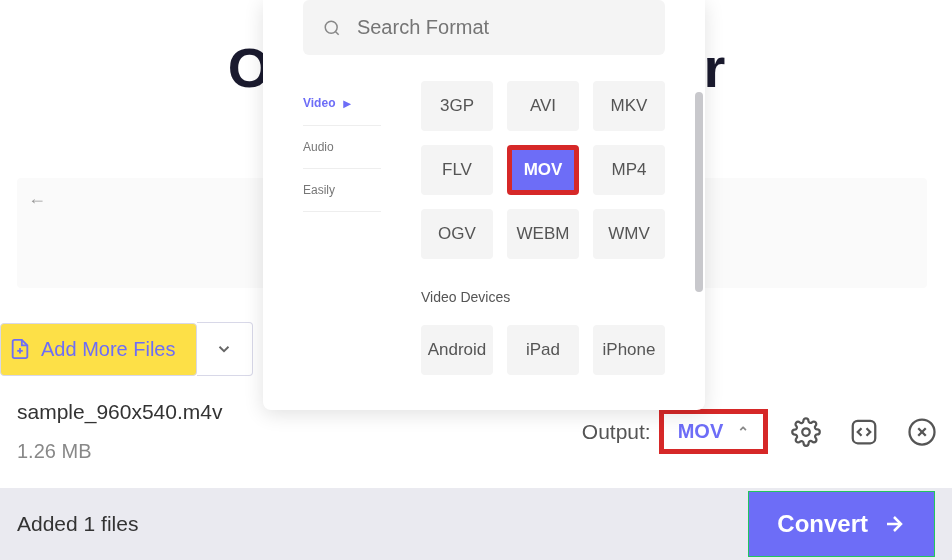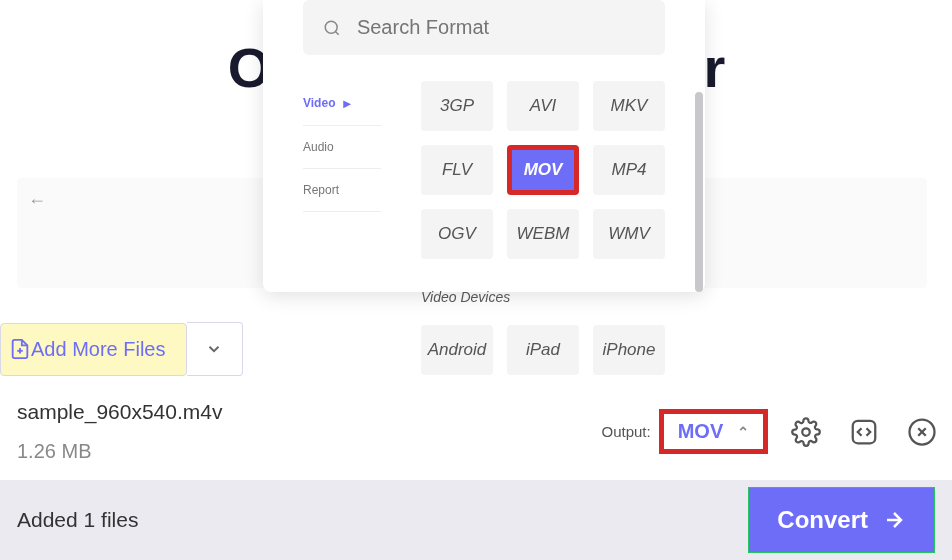--- a/index.html
+++ b/index.html
@@ -6,52 +6,52 @@
 body { width: 952px; height: 560px; background: #fff; overflow: hidden; position: relative; }
 
 .page-title { font-size: 56px; font-weight: 800; color: #1a1a2e; text-align: center; margin-top: 35px; letter-spacing: -1px; }
 .page-subtitle { font-size: 24px; color: #555; text-align: center; margin-top: 18px; }
 
 .back-arrow { position: absolute; left: 28px; top: 188px; color: #999; font-size: 18px; cursor: pointer; }
 
 .content-bg { position: absolute; left: 17px; top: 178px; right: 25px; height: 110px; background: #fafafa; border-radius: 4px; }
 
 .add-more-row { position: absolute; left: 0; top: 322px; display: flex; align-items: center; }
-.add-more-btn { display: flex; align-items: center; padding: 14px 20px 14px 8px; border: 1px solid #d8d8e8; border-radius: 4px; background: #fef9c3; cursor: pointer; }
+.add-more-btn { display: flex; align-items: center; gap: 10px; padding: 14px 20px 14px 8px; border: 1px solid #d8d8e8; border-radius: 4px; background: #fde047; cursor: pointer; }
 .add-more-btn .add-icon { width: 22px; height: 22px; color: #6d6df7; }
 .add-more-btn span { font-size: 20px; color: #6d6df7; font-weight: 500; }
 .dropdown-btn { width: 56px; height: 54px; border: 1px solid #d8d8e8; border-left: none; border-radius: 0 4px 4px 0; background: #fff; display: flex; align-items: center; justify-content: center; cursor: pointer; color: #666; }
 
 .file-row { position: absolute; left: 17px; top: 400px; right: 10px; display: flex; align-items: center; }
 .file-info { flex: 1; }
 .file-name { font-size: 21px; color: #333; font-weight: 500; }
 .file-size { font-size: 20px; color: #888; margin-top: 16px; }
-.output-label { font-size: 15px; color: #555; margin-right: 8px; }
+.output-label { font-size: 21px; color: #555; margin-right: 8px; }
 .output-select { display: flex; align-items: center; gap: 14px; border: 5px solid #d62828; padding: 6px 14px; cursor: pointer; }
 .output-select span { font-size: 20px; color: #6d6df7; font-weight: 700; }
 .output-select .chevron { color: #888; font-size: 14px; }
 .icon-btn { width: 40px; height: 40px; margin-left: 18px; display: flex; align-items: center; justify-content: center; color: #555; cursor: pointer; }
 .icon-btn svg { width: 30px; height: 30px; }
 
-.footer-row { position: absolute; left: 0; bottom: 0; right: 0; height: 80px; background: #eaeaf0; display: flex; align-items: center; padding: 6px 17px; }
+.footer-row { position: absolute; left: 0; bottom: 0; right: 0; height: 72px; background: #eaeaf0; display: flex; align-items: center; padding: 6px 17px; }
 .footer-text { font-size: 21px; color: #333; flex: 1; }
 .convert-wrap { border: 1px solid #22c55e; }
 .convert-btn { background: #6d6df7; color: #fff; font-size: 24px; font-weight: 600; padding: 18px 28px; border: none; display: flex; align-items: center; gap: 14px; cursor: pointer; }
 
 
-.dropdown-panel { position: absolute; left: 263px; top: 0; width: 442px; height: 292px; background: #fff; box-shadow: 0 4px 20px rgba(0,0,0,0.12); border-radius: 0 0 8px 8px; padding: 0 0 0 0; }
+.dropdown-panel { position: absolute; left: 263px; top: 0; width: 442px; height: 410px; background: #fff; box-shadow: 0 4px 20px rgba(0,0,0,0.12); border-radius: 0 0 8px 8px; padding: 0 0 0 0; }
 .search-box { margin: 0 40px 26px 40px; background: #f4f4f4; border-radius: 6px; display: flex; align-items: center; padding: 16px 20px; gap: 16px; }
 .search-box svg { width: 20px; height: 20px; color: #888; }
 .search-box input { border: none; background: none; outline: none; font-size: 20px; color: #555; width: 100%; }
 .panel-body { display: flex; padding: 0 40px; position: relative; }
 .category-list { width: 120px; }
 .cat-item { font-size: 12px; color: #777; padding: 14px 0; border-bottom: 1px solid #eee; cursor: pointer; display: flex; align-items: center; gap: 8px; }
 .cat-item.active { color: #6d6df7; font-weight: 700; }
 .cat-item.active::after { content: '▸'; font-size: 14px; }
-.format-area { flex: 1; padding-left: 40px; font-style: italic; }
+.format-area { flex: 1; padding-left: 40px; }
 .format-grid { display: grid; grid-template-columns: repeat(3, 72px); gap: 14px; margin-bottom: 30px; }
 .format-chip { background: #f4f4f4; border-radius: 4px; height: 50px; display: flex; align-items: center; justify-content: center; font-size: 17px; color: #555; font-weight: 500; cursor: pointer; }
 .format-chip.selected { background: #6d6df7; color: #fff; font-weight: 700; border: 5px solid #d62828; }
 .section-header { font-size: 14px; color: #555; font-weight: 500; margin-bottom: 20px; }
 .device-grid { display: grid; grid-template-columns: repeat(3, 72px); gap: 14px; }
 .scrollbar { position: absolute; right: 2px; top: 92px; width: 8px; height: 200px; background: #c8c8cc; border-radius: 4px; }
 </style>
 </head>
 <body>
 
@@ -128,21 +128,21 @@
     <svg viewBox="0 0 24 24" fill="none" stroke="currentColor" stroke-width="2">
         <circle cx="11" cy="11" r="8"></circle>
         <line x1="21" y1="21" x2="16.65" y2="16.65"></line>
       </svg>
     <input type="text" placeholder="Search Format" style="">
   </div>
   <div class="panel-body">
     <div class="category-list">
       <div class="cat-item active">Video</div>
       <div class="cat-item">Audio</div>
-      <div class="cat-item">Report</div>
+      <div class="cat-item">Easily</div>
     </div>
     <div class="format-area">
       <div class="format-grid">
         <div class="format-chip">3GP</div>
         <div class="format-chip">AVI</div>
         <div class="format-chip">MKV</div>
         <div class="format-chip">FLV</div>
         <div class="format-chip selected">MOV</div>
         <div class="format-chip">MP4</div>
         <div class="format-chip">OGV</div>

